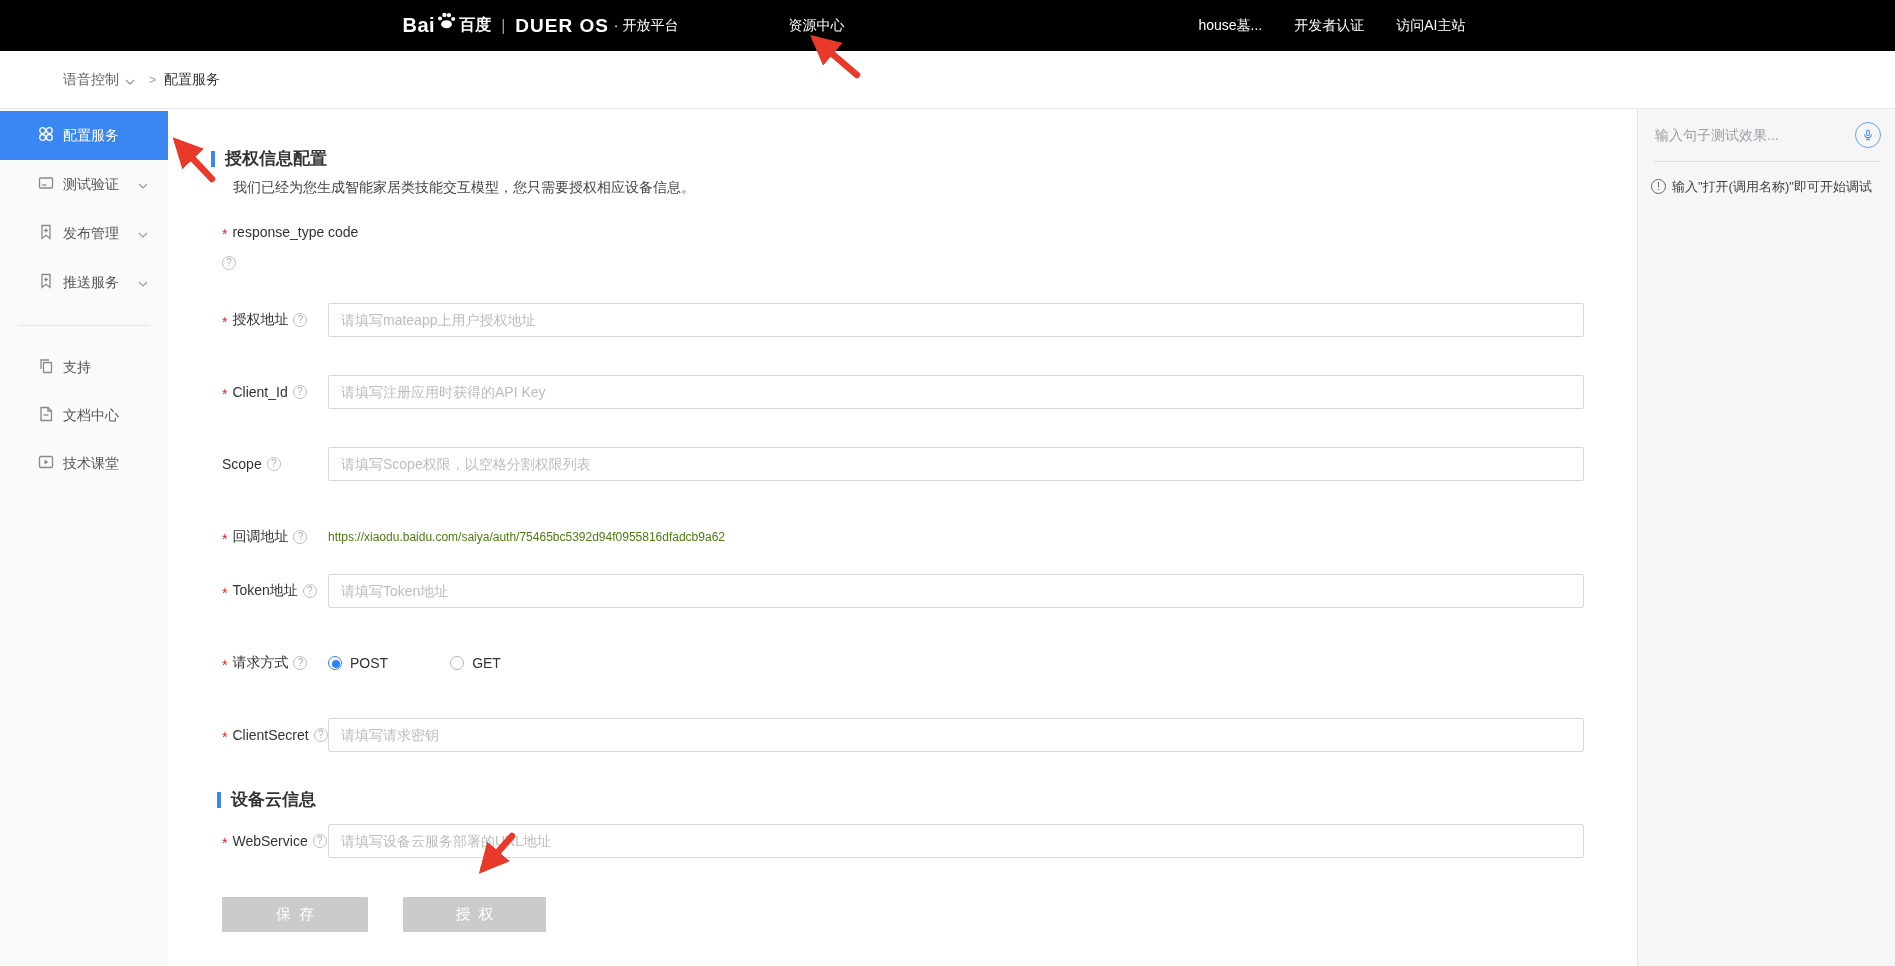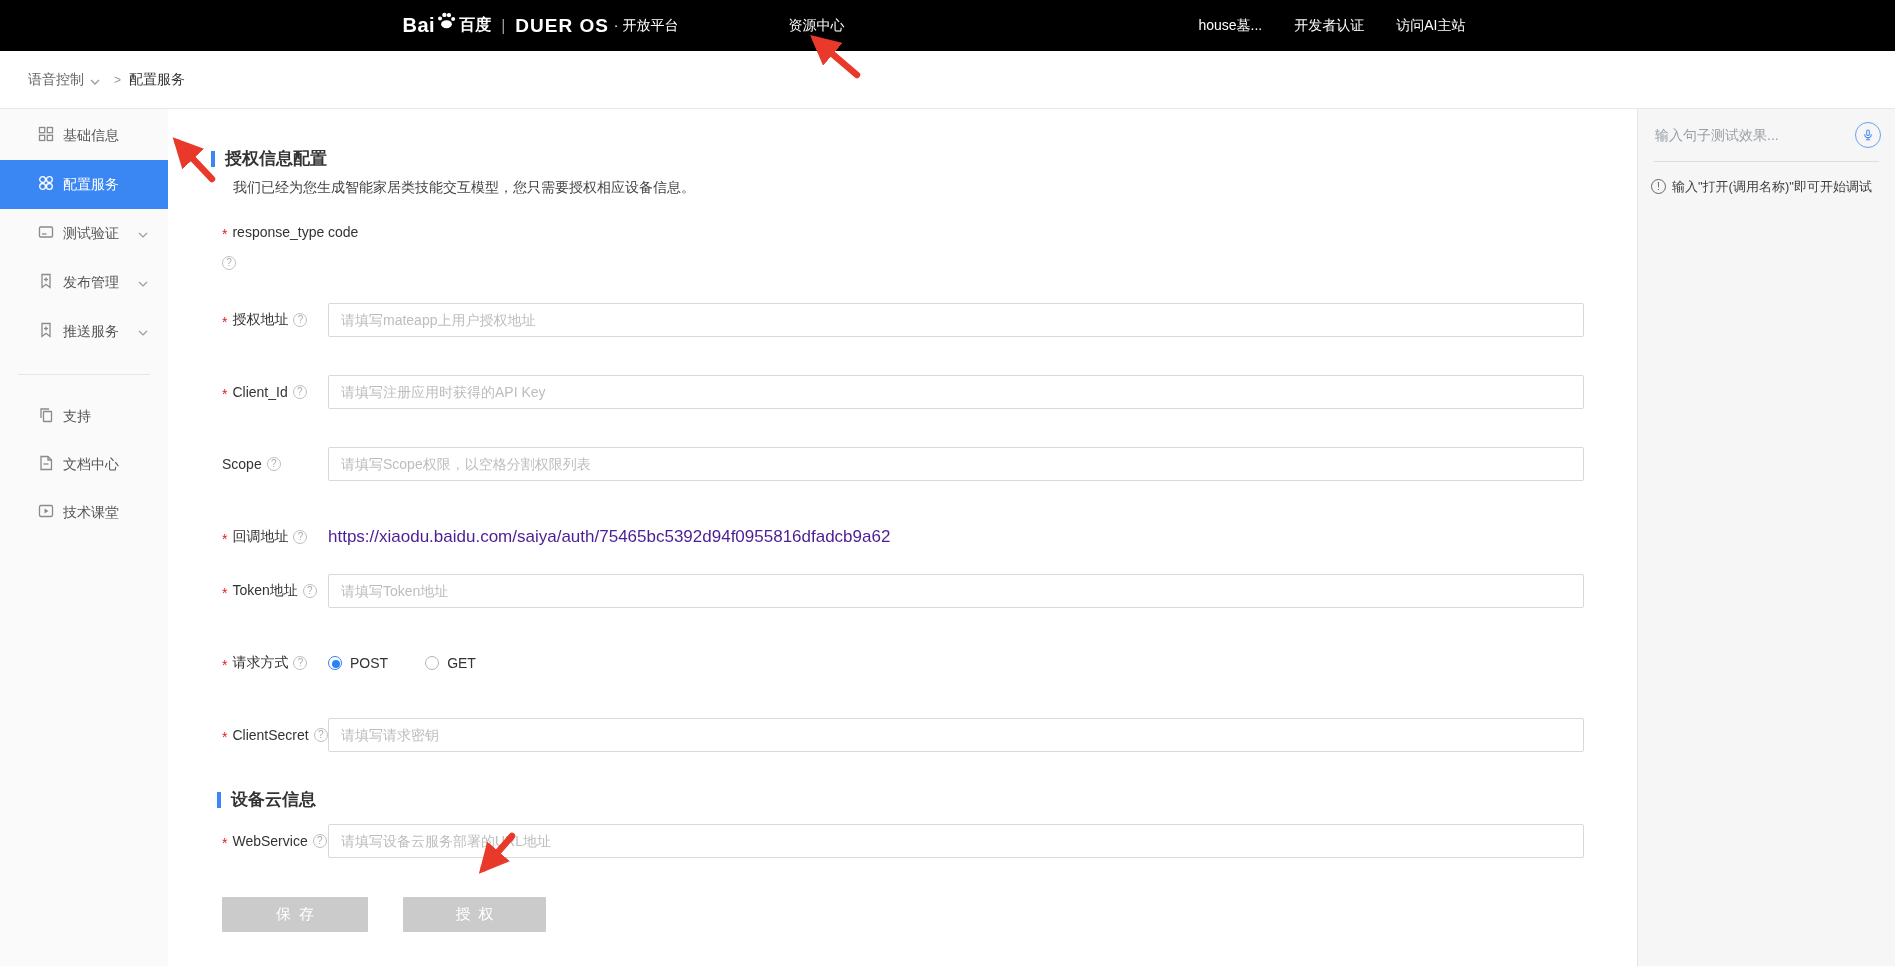--- a/index.html
+++ b/index.html
@@ -17,21 +17,21 @@
   .logo .pipe { color:#9a9a9a; font-size:16px; margin:0 10px; font-weight:normal; }
   .logo .product { font-size:19px; font-weight:bold; letter-spacing:1px; }
   .logo .suffix { font-size:14px; margin-left:5px; font-weight:normal; }
   .topnav { position:absolute; left:386px; display:flex; gap:30px;flex-direction:column; }
   .topnav .tn-item { color:#fff; font-size:14px; cursor:pointer; white-space:nowrap; }
   .topright { position:absolute; right:27px; display:flex; gap:32px; align-items:center; }
   .topright span { color:#fff; font-size:14px; cursor:pointer; white-space:nowrap; }
 
   
   .crumbbar { position:absolute; left:0; top:51px; width:1895px; height:58px; background:#fff;
-    border-bottom:1px solid #e7e7e7; display:flex; align-items:center; padding-left:28px;text-align:center; }
+    border-bottom:1px solid #e7e7e7; display:flex; align-items:center; padding-left:63px;text-align:center; }
   .crumbbar .parent { font-size:14px; color:#666; }
   .crumbbar .caret { margin:3px 6px 0 6px; }
   .crumbbar .sep { font-size:12px; color:#999; margin:0 8px; }
   .crumbbar .current { font-size:14px; color:#333; }
 
   
   .sidebar { position:absolute; left:0; top:109px; width:168px; bottom:0; background:#fafafa; padding-top:2px; }
   .s-item { height:49px; display:flex; align-items:center; padding:0 20px 0 38px; cursor:pointer;
     color:#8a8a8a; }
   .s-item .lbl { font-size:14px; color:#555; margin-left:9px; }
@@ -50,22 +50,22 @@
   .form-row { position:absolute; left:54px; right:53px; height:34px; display:flex; align-items:center; }
   .f-label { width:106px; min-width:106px; display:flex; align-items:center; gap:5px; font-size:14px;
     color:#333; white-space:nowrap; }
   .req { color:#e02020; font-size:14px; margin-top:3px; }
   .qmark { width:14px; height:14px; min-width:14px; border:1px solid #bfbfbf; border-radius:50%;
     color:#ababab; font-size:10px; line-height:12px; text-align:center; cursor:pointer; display:inline-block; }
   .f-input { flex:1; height:34px; border:1px solid #d9d9d9; border-radius:2px; padding:0 12px;
     font-size:14px; color:#333; background:#fff; outline:none; }
   .f-input::placeholder { color:#bdbdbd; }
   .static-val { font-size:14px; color:#333; }
-  .url-val { font-size:17px; color:#4c1d95; }
-  .radio-group { display:flex; gap:37px; align-items:center; }
+  .url-val { font-size:12px; color:#4d7c0f; }
+  .radio-group { display:flex; gap:62px; align-items:center; }
   .radio-opt { display:flex; align-items:center; gap:8px; cursor:pointer; }
   .radio { width:14px; height:14px; border-radius:50%; border:1px solid #b5b5b5; background:#fff; position:relative; }
   .radio.on { border:1px solid #2f82f5; }
   .radio.on::after { content:""; position:absolute; left:3px; top:3px; width:8px; height:8px;
     border-radius:50%; background:#2f82f5; }
   .radio-lbl { font-size:14px; color:#333; }
   .btn-row { position:absolute; left:54px; top:788px; display:flex; gap:35px; }
   .g-btn { height:35px; background:#cbcbcb; border:none; color:#fff; font-size:15px;
     letter-spacing:8px; padding-left:8px; cursor:pointer; border-radius:1px;
     font-family:"Liberation Sans","DejaVu Sans",sans-serif; }
@@ -130,31 +130,20 @@
   <span class="caret">
     <svg width="10" height="8" viewBox="0 0 10 8" fill="none" stroke="#999" stroke-width="1.3">
       <polyline points="1,2 5,6 9,2"></polyline>
     </svg>
   </span>
   <span class="sep">&gt;</span>
   <span class="current">配置服务</span>
 </div>
 
 <div class="sidebar">
-  <div class="s-item">
-    <span>
-      <svg width="16" height="16" viewBox="0 0 16 16" fill="none" stroke="currentColor" stroke-width="1.3">
-        <rect x="1.5" y="1.5" width="5.2" height="5.2"></rect>
-          <rect x="9.3" y="1.5" width="5.2" height="5.2"></rect>
-        <rect x="1.5" y="9.3" width="5.2" height="5.2"></rect>
-          <rect x="9.3" y="9.3" width="5.2" height="5.2"></rect>
-      </svg>
-    </span>
-    <span class="lbl">基础信息</span>
-  </div>
   <div class="s-item sel">
     <span>
       <svg width="16" height="16" viewBox="0 0 16 16" fill="none" stroke="currentColor" stroke-width="1.3">
         <circle cx="4.6" cy="4.6" r="2.9"></circle>
           <circle cx="11.4" cy="4.6" r="2.9"></circle>
         <circle cx="4.6" cy="11.4" r="2.9"></circle>
           <circle cx="11.4" cy="11.4" r="2.9"></circle>
       </svg>
     </span>
     <span class="lbl">配置服务</span>

